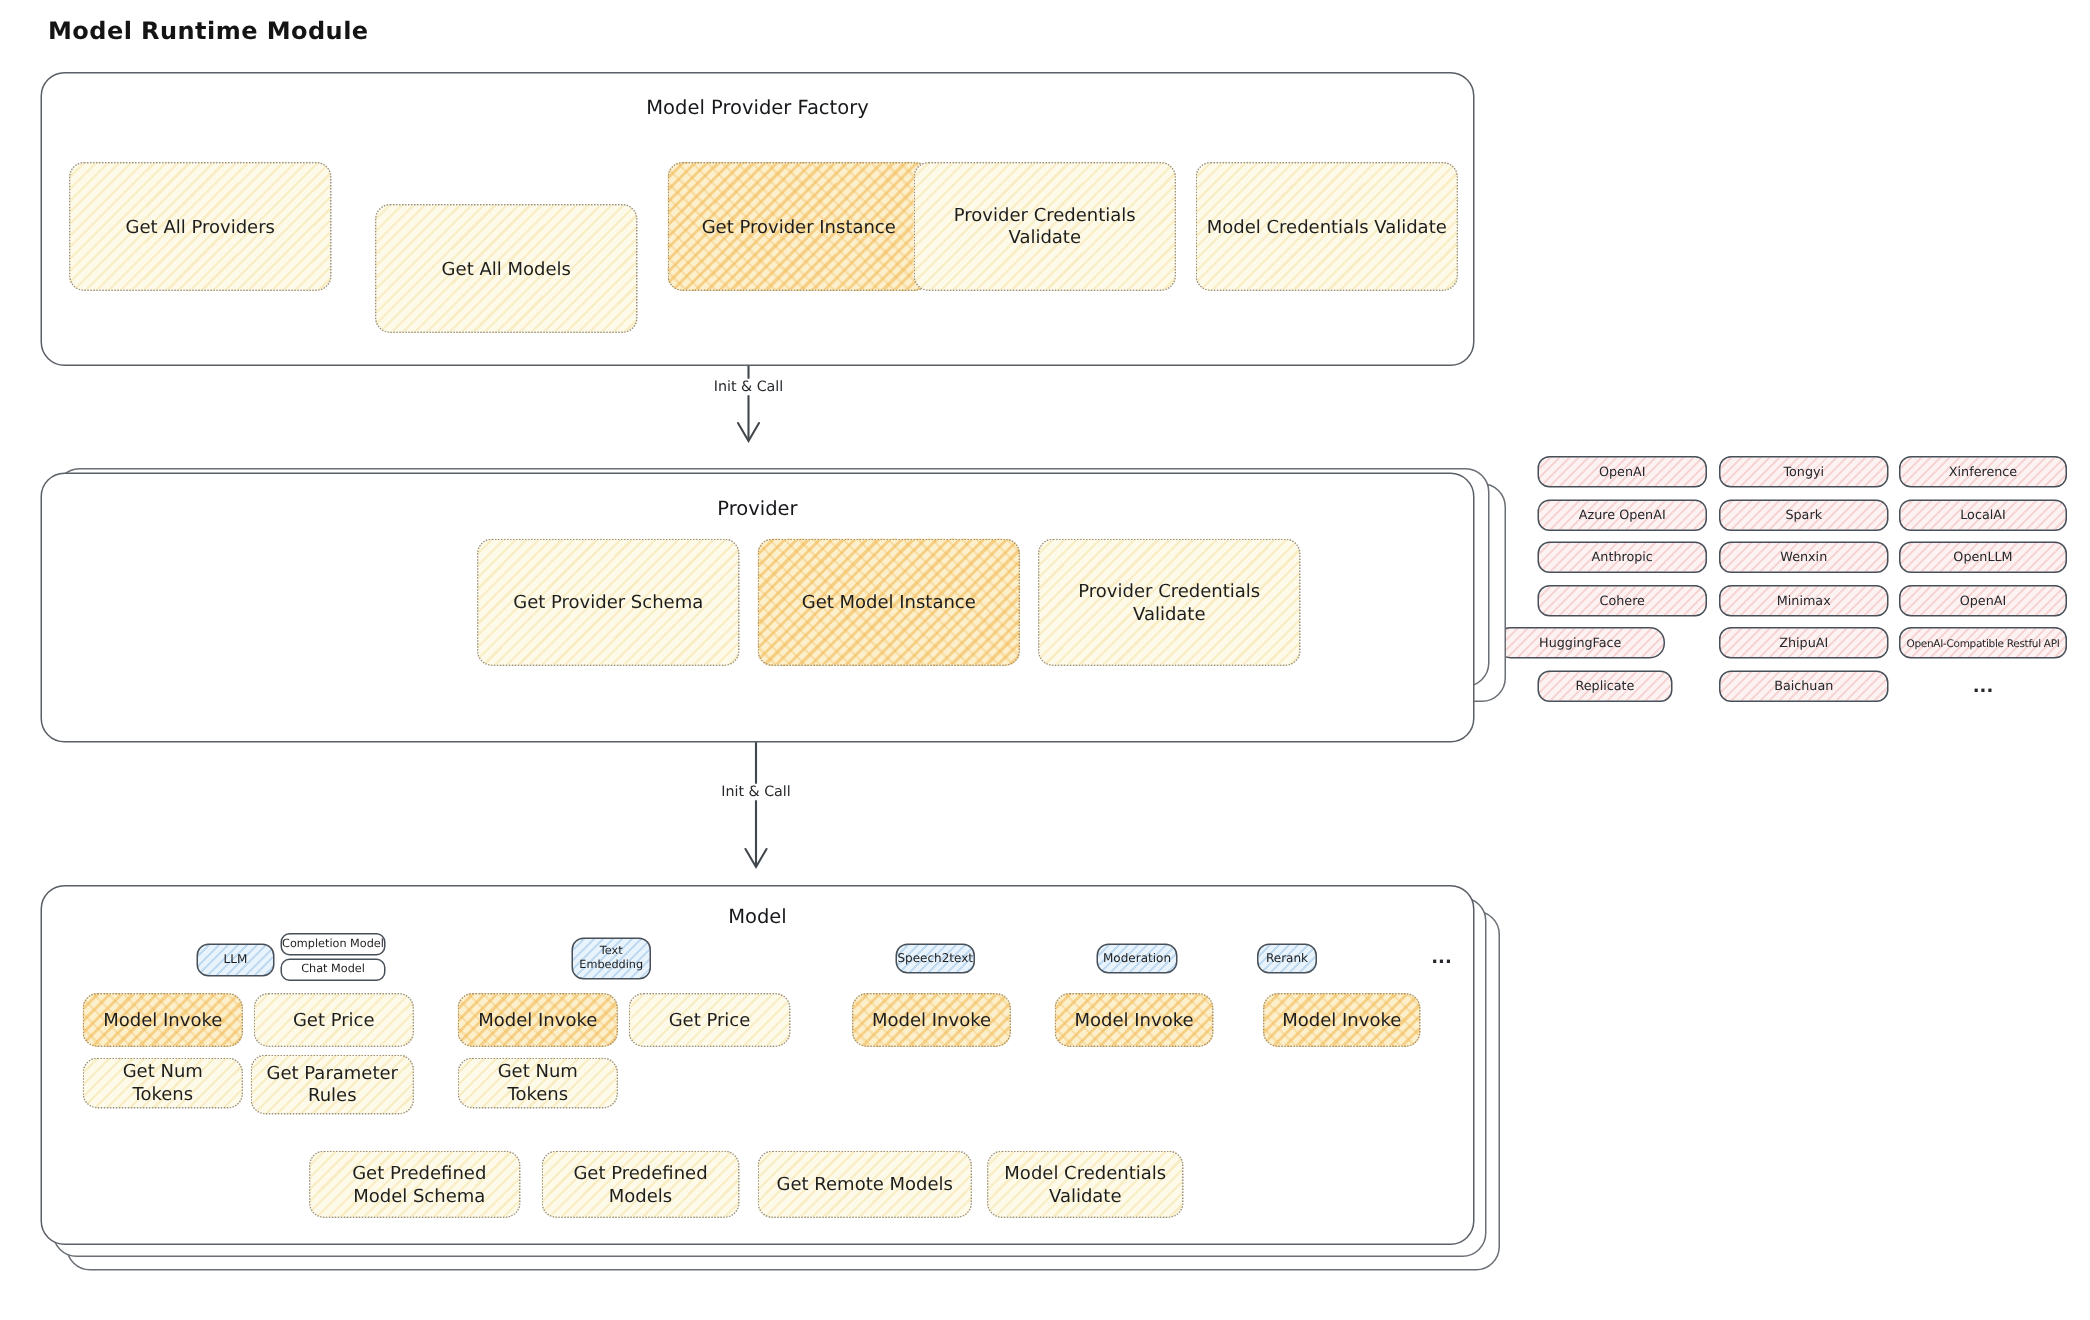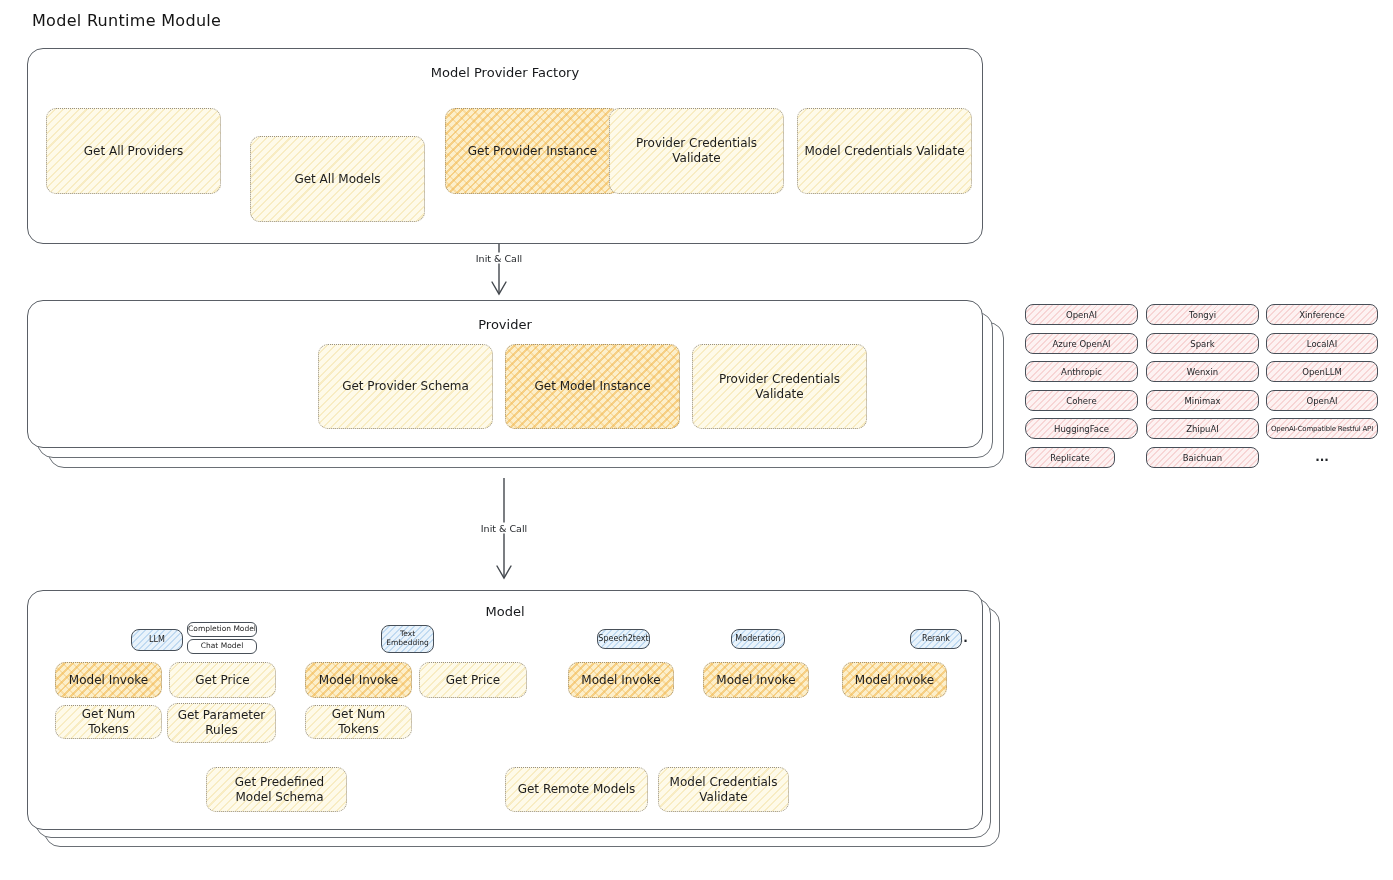--- a/index.html
+++ b/index.html
@@ -3,21 +3,21 @@
 <meta charset="utf-8">
 <style>
   * { margin:0; padding:0; box-sizing:border-box; }
   html,body { background:#ffffff; }
   .canvas {
     position:relative; width:1393px; height:880px; background:#fff;
     font-family:"DejaVu Sans", sans-serif; color:#1a1a1a; overflow:hidden;
   }
   .page-title {
     position:absolute; left:32px; top:11px;
-    font-size:16px; font-weight:400; letter-spacing:.3px; color:#141414;
+    font-size:16px; font-weight:700; letter-spacing:.3px; color:#141414;
   }
   .panel {
     position:absolute; background:#fff;
     border:1.5px solid #5a5f66; border-radius:16px; z-index:3;
   }
   .layer {
     position:absolute; background:#fff;
     border:1.5px solid #6a6f75; border-radius:16px;
   }
   .z1 { z-index:1; } .z2 { z-index:2; }
@@ -82,32 +82,32 @@
   </div>
 
   <svg class="arrow-svg" style="left:488px; top:222px;" width="22" height="74" viewBox="0 0 22 74">
     <path d="M11 0 V71" stroke="#42474d" stroke-width="1.4" fill="none"></path>
     <path d="M4 60 L11 72 L18 60" stroke="#42474d" stroke-width="1.4" fill="none" stroke-linecap="round"></path>
   </svg>
   <div class="arrow-label" style="left:499px; top:258px;">Init &amp; Call</div>
 
   <div class="layer z1" style="left:48px; top:322px; width:956px; height:146px;"></div>
   <div class="layer z2" style="left:37px; top:312px; width:956px; height:146px;"></div>
-  <div class="panel" style="left:27px; top:300px; width:956px; height:148px;padding-left:32px;">
+  <div class="panel" style="left:27px; top:315px; width:956px; height:180px;padding-left:32px;">
     <div class="panel-title" style="top:16px;">Provider</div>
     <div class="btn" style="left:290px; top:43px; width:175px; height:85px;">Get Provider Schema</div>
     <div class="btn hl" style="left:477px; top:43px; width:175px; height:85px;">Get Model Instance</div>
     <div class="btn" style="left:664px; top:43px; width:175px; height:85px;">Provider Credentials Validate</div>
   </div>
 
   <div class="pcell" style="left:1025px; top:304px; width:113px; height:21px;">OpenAI</div>
   <div class="pcell" style="left:1025px; top:333px; width:113px; height:21px;">Azure OpenAI</div>
   <div class="pcell" style="left:1025px; top:361px; width:113px; height:21px;">Anthropic</div>
   <div class="pcell" style="left:1025px; top:390px; width:113px; height:21px;">Cohere</div>
-  <div class="pcell" style="left:1025px; top:418px; width:113px; height:21px;border-radius:10px;">HuggingFace</div>
+  <div class="pcell" style="left:997px; top:418px; width:113px; height:21px;border-radius:10px;">HuggingFace</div>
   <div class="pcell" style="left:1025px; top:447px; width:90px; height:21px;">Replicate</div>
 
   <div class="pcell" style="left:1146px; top:304px; width:113px; height:21px;">Tongyi</div>
   <div class="pcell" style="left:1146px; top:333px; width:113px; height:21px;">Spark</div>
   <div class="pcell" style="left:1146px; top:361px; width:113px; height:21px;">Wenxin</div>
   <div class="pcell" style="left:1146px; top:390px; width:113px; height:21px;">Minimax</div>
   <div class="pcell" style="left:1146px; top:418px; width:113px; height:21px;">ZhipuAI</div>
   <div class="pcell" style="left:1146px; top:447px; width:113px; height:21px;">Baichuan</div>
 
   <div class="pcell" style="left:1266px; top:304px; width:112px; height:21px;">Xinference</div>
@@ -127,33 +127,34 @@
   <div class="layer z2" style="left:35px; top:598px; width:956px; height:240px;"></div>
   <div class="panel" style="left:27px; top:590px; width:956px; height:240px;">
     <div class="panel-title" style="top:13px;">Model</div>
 
     <div class="tag blue" style="left:103px; top:38px; width:52px; height:22px;">LLM</div>
     <div class="tag white" style="left:159px; top:31px; width:70px; height:15px;">Completion Model</div>
     <div class="tag white" style="left:159px; top:48px; width:70px; height:15px;">Chat Model</div>
     <div class="tag blue" style="left:353px; top:34px; width:53px; height:28px; font-size:7.5px;">Text Embedding</div>
     <div class="tag blue" style="left:569px; top:38px; width:53px; height:20px;">Speech2text</div>
     <div class="tag blue" style="left:703px; top:38px; width:54px; height:20px;">Moderation</div>
-    <div class="tag blue" style="left:882px; top:38px; width:52px; height:20px;">Rerank</div>
+    <div class="tag blue" style="left:810px; top:38px; width:40px; height:20px;">Rerank</div>
     <div class="more-dots" style="left:918px; top:40px; width:30px;">...</div>
 
     <div class="btn hl" style="left:27px;  top:71px; width:107px; height:36px;">Model Invoke</div>
     <div class="btn" style="left:141px; top:71px; width:107px; height:36px;">Get Price</div>
     <div class="btn hl" style="left:277px; top:71px; width:107px; height:36px;">Model Invoke</div>
     <div class="btn" style="left:391px; top:71px; width:108px; height:36px;">Get Price</div>
     <div class="btn hl" style="left:540px; top:71px; width:106px; height:36px;">Model Invoke</div>
     <div class="btn hl" style="left:675px; top:71px; width:106px; height:36px;">Model Invoke</div>
     <div class="btn hl" style="left:814px; top:71px; width:105px; height:36px;">Model Invoke</div>
 
     <div class="btn" style="left:27px;  top:114px; width:107px; height:34px;">Get Num Tokens</div>
     <div class="btn" style="left:139px; top:112px; width:109px; height:40px;">Get Parameter Rules</div>
     <div class="btn" style="left:277px; top:114px; width:107px; height:34px;">Get Num Tokens</div>
 
     <div class="btn" style="left:178px; top:176px; width:141px; height:45px;padding-left:11px;">Get Predefined Model Schema</div>
+    <div class="btn" style="left:333px; top:176px; width:132px; height:45px;">Get Predefined Models</div>
     <div class="btn" style="left:477px; top:176px; width:143px; height:45px;">Get Remote Models</div>
     <div class="btn" style="left:630px; top:176px; width:131px; height:45px;">Model Credentials Validate</div>
   </div>
 
 </div>
 
 </body></html>

